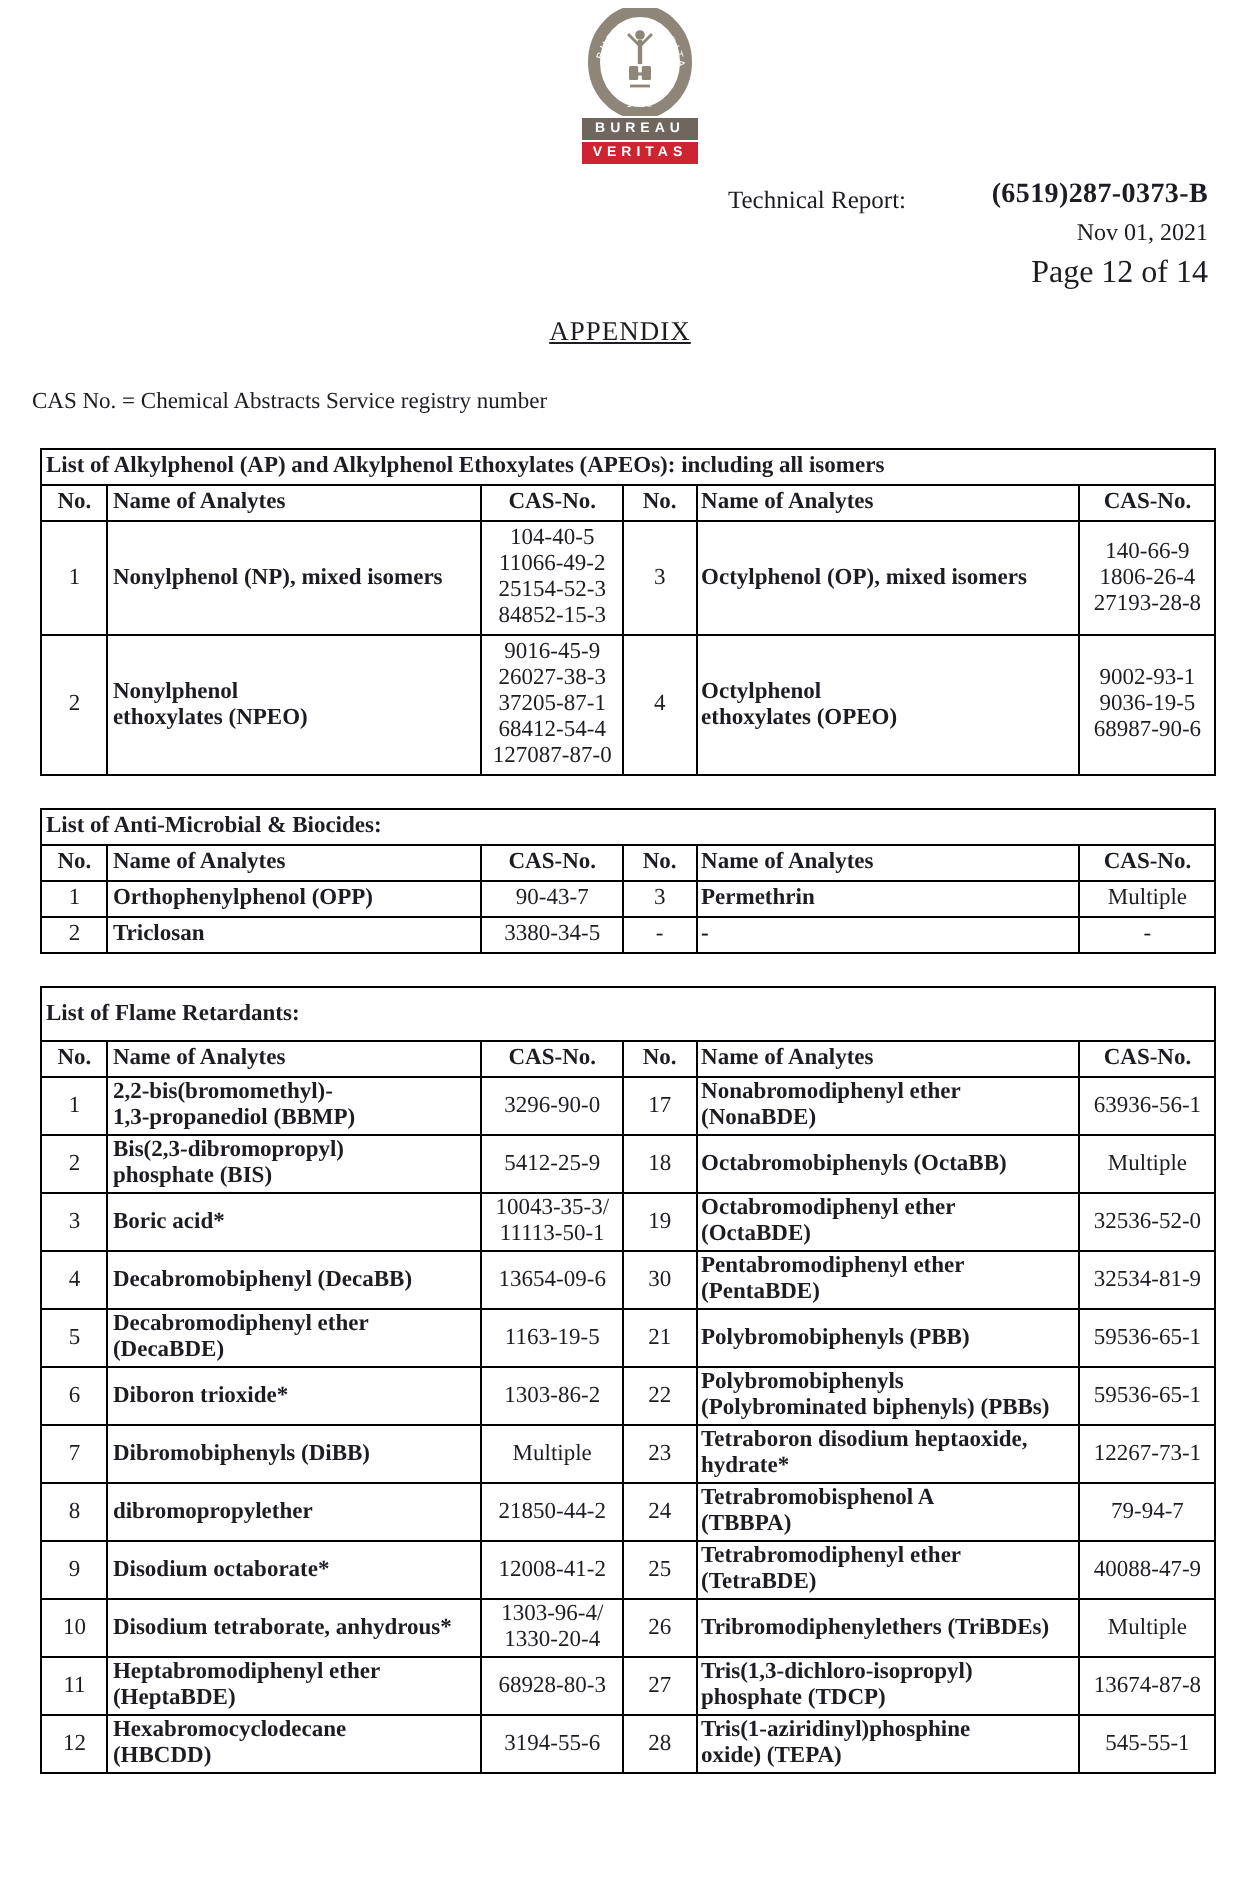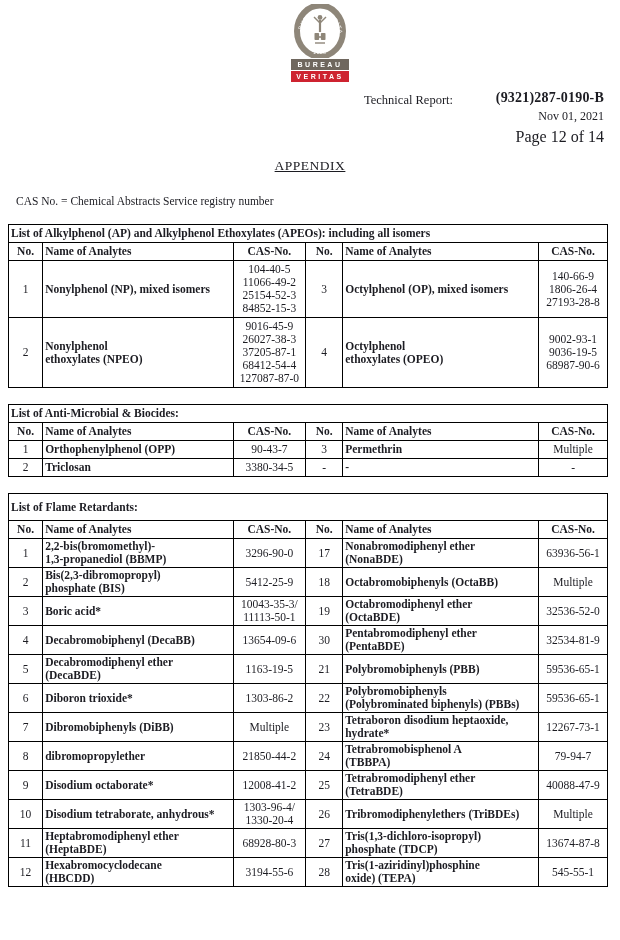--- a/index.html
+++ b/index.html
@@ -21,21 +21,21 @@
   .tech-label{position:absolute;left:364px;top:93px;font-size:12.5px;}
   .report-block{position:absolute;right:16px;top:90px;text-align:right;}
   .report-no{font-size:14px;font-weight:bold;letter-spacing:.2px;}
   .report-date{font-size:12px;margin-top:3px;}
   .report-page{font-size:16px;margin-top:4px;}
   
   .appendix{position:absolute;top:158px;left:0;width:100%;text-align:center;
     font-size:13.5px;font-weight:normal;text-decoration:underline;letter-spacing:.5px;}
   .cas-note{position:absolute;top:195px;left:16px;font-size:11.5px;}
   
-  .tables{position:absolute;top:224px;left:8px;right:12px;}
+  .tables{position:absolute;top:224px;left:20px;right:12px;}
   table.an{border-collapse:collapse;width:100%;table-layout:fixed;
     border:1.5px solid #000;}
   .tbl-gap{height:16px;}
   table.an td,table.an th{border:1px solid #000;vertical-align:middle;
     font-size:11.5px;line-height:13px;padding:2px 2px;
     white-space:pre-line;word-wrap:break-word;}
   td.title-cell{font-weight:bold;text-align:left;font-size:12px;
     padding:3px 4px 3px 6px;white-space:normal;}
   th.hcell{font-weight:bold;font-size:12px;padding:4px 2px;}
   th.h-name{text-align:left;padding-left:6px;}
@@ -68,21 +68,21 @@
         <rect x="26.9" y="29" width="4.6" height="7" rx="0.8" stroke="none"></rect>
         <line x1="21" y1="39" x2="31" y2="39" stroke-width="1.4"></line>
       </g>
     </svg>
     <span class="band bureau">BUREAU</span>
     <span class="band veritas">VERITAS</span>
   </div>
 
   <div class="tech-label">Technical Report:</div>
   <div class="report-block">
-    <div class="report-no">(9321)287-0190-B</div>
+    <div class="report-no">(6519)287-0373-B</div>
     <div class="report-date">Nov 01, 2021</div>
     <div class="report-page">Page 12 of 14</div>
   </div>
 
   <div class="appendix">APPENDIX</div>
   <div class="cas-note">CAS No. = Chemical Abstracts Service registry number</div>
 
   <div class="tables">
     <table class="an t1">
       <colgroup>

